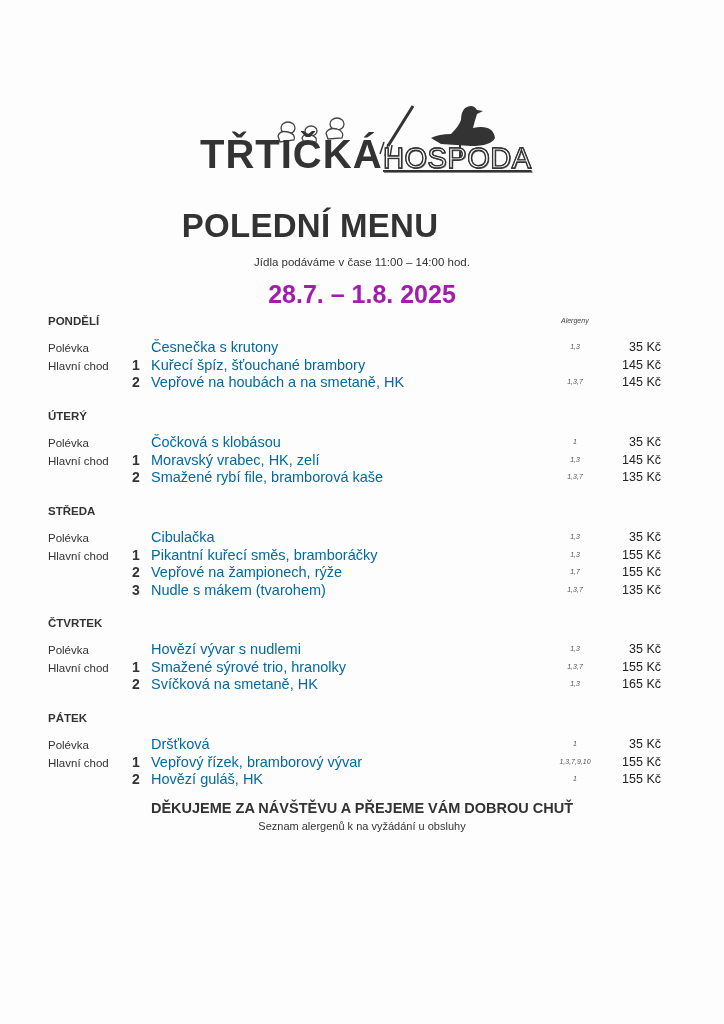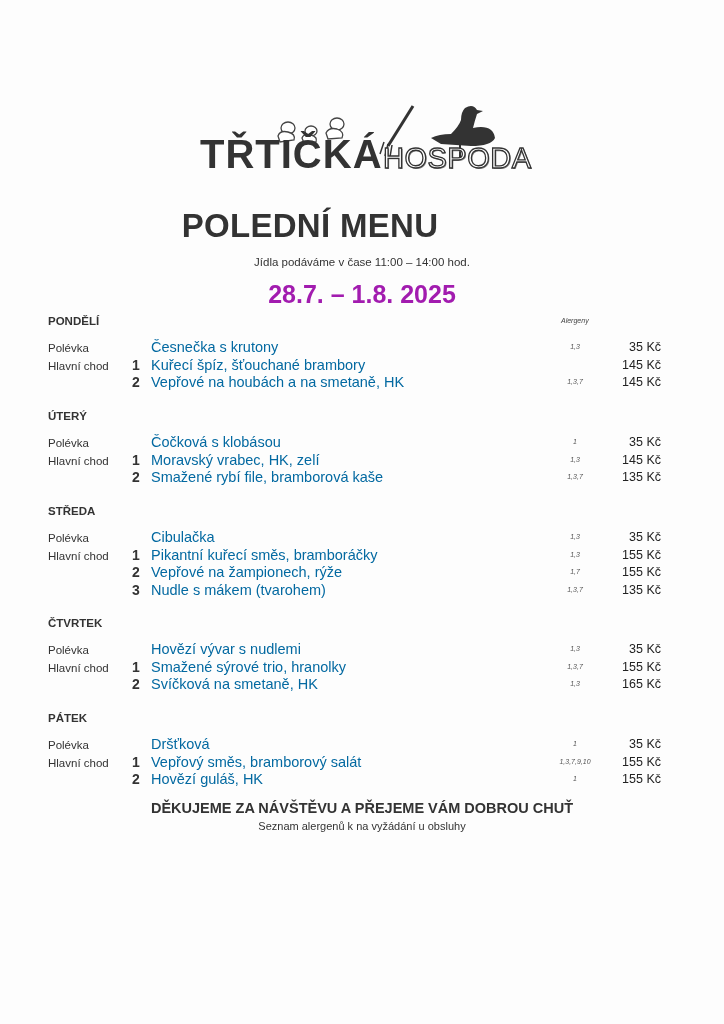--- a/index.html
+++ b/index.html
@@ -9,20 +9,21 @@
   }
   .logo { position: absolute; left: 198px; top: 98px; width: 360px; height: 80px; }
   .logo-main {
     position: absolute; left: 2px; top: 34px; font-size: 40px; font-weight: bold;
     letter-spacing: 1px; color: #333; font-family: "Liberation Sans", sans-serif;
   }
   .logo-sub {
     position: absolute; left: 185px; top: 44px; font-size: 29px; color: #fff;
     -webkit-text-stroke: 1.3px #333; letter-spacing: 0.5px;
     text-shadow: 1px 1px 0 #888;
+    text-decoration: underline;
   }
   .logo svg { position: absolute; left: 0; top: 0; }
   .title {
     position: absolute; left: 0; width: 620px; text-align: center; top: 207px;
     font-size: 33px; font-weight: bold; color: #333; letter-spacing: 0.3px;
   }
   .subtitle {
     position: absolute; left: 0; width: 724px; text-align: center; top: 256px;
     font-size: 11.5px; color: #333;
   }
@@ -179,21 +180,21 @@
     <div class="row" style="top: 736px;">
       <span class="cat">Polévka</span>
       <span class="num"></span>
       <span class="dish">Dršťková</span>
       <span class="alg">1</span>
       <span class="price">35 Kč</span>
     </div>
     <div class="row" style="top: 753.7px;">
       <span class="cat">Hlavní chod</span>
       <span class="num">1</span>
-      <span class="dish">Vepřový směs, bramborový salát</span>
+      <span class="dish">Vepřový řízek, bramborový vývar</span>
       <span class="alg">1,3,7,9,10</span>
       <span class="price">155 Kč</span>
     </div>
     <div class="row" style="top: 771.4px;">
       <span class="cat"></span>
       <span class="num">2</span>
       <span class="dish">Hovězí guláš, HK</span>
       <span class="alg">1</span>
       <span class="price">155 Kč</span>
     </div>

